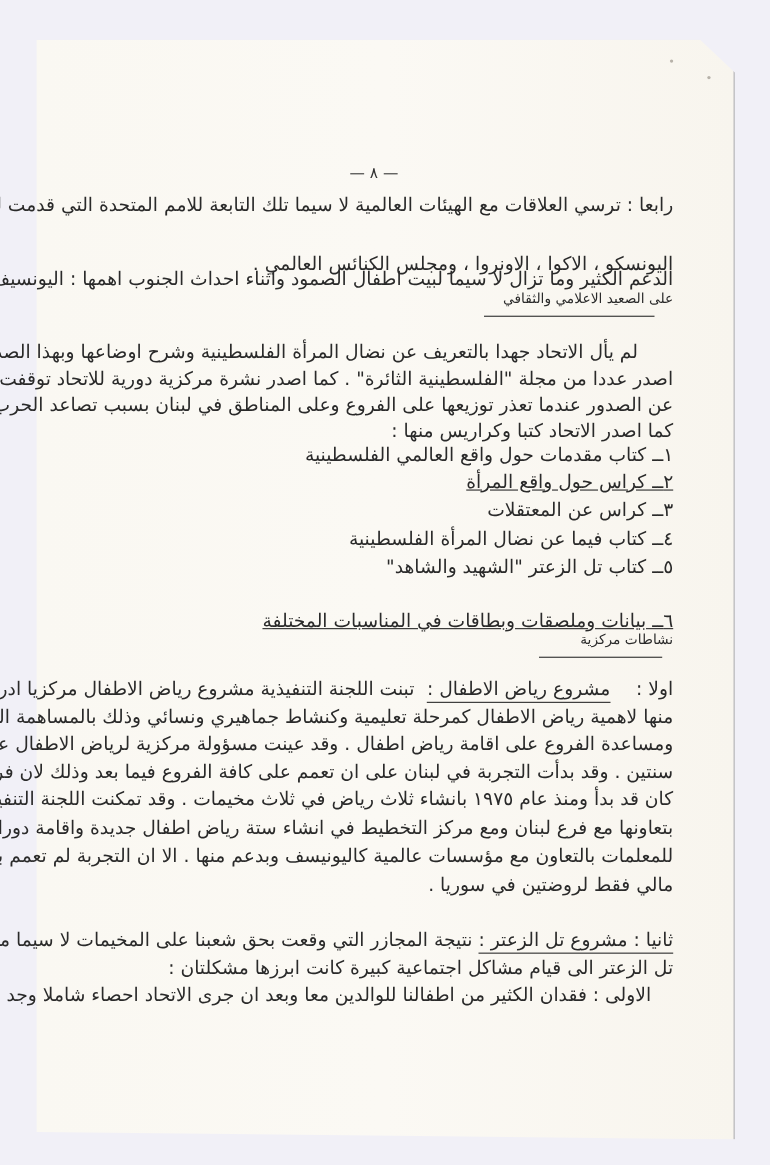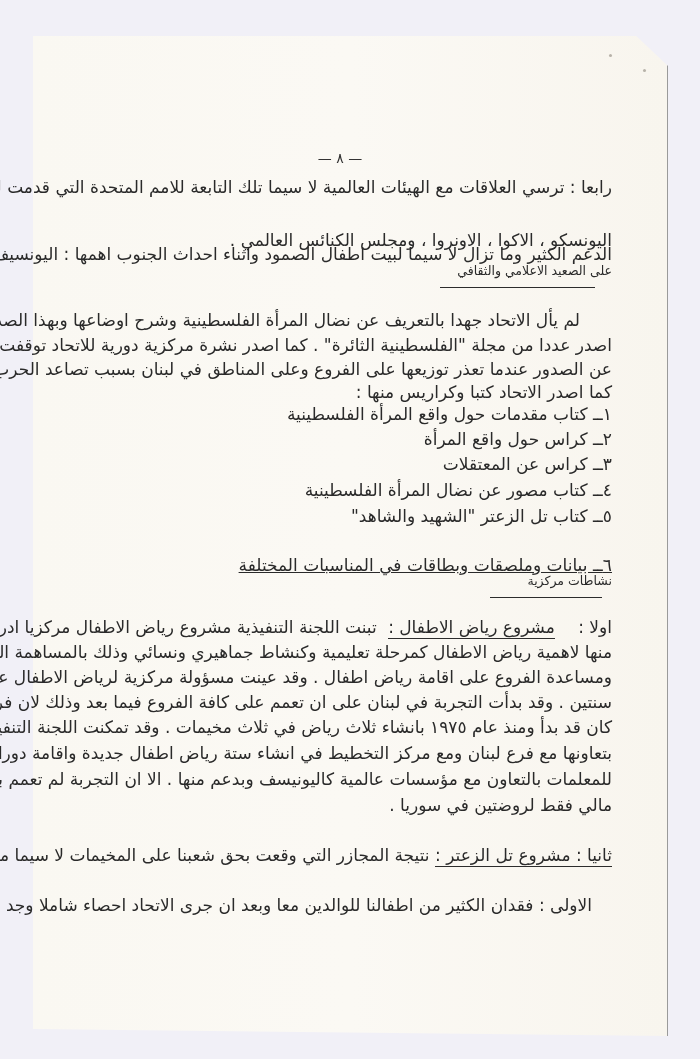--- a/index.html
+++ b/index.html
@@ -95,24 +95,24 @@
   <div class="line" style="top:231px;">اليونسكو ، الاكوا ، الاونروا ، ومجلس الكنائس العالمي .</div>
 
   <div class="heading" style="right:88px; top:262px;text-align:center;">على الصعيد الاعلامي والثقافي</div>
   <div class="rule" style="left:440px; width:155px; top:287px;"></div>
 
   <div class="line" style="top:311px; right:120px;">لم يأل الاتحاد جهدا بالتعريف عن نضال المرأة الفلسطينية وشرح اوضاعها وبهذا الصدد</div>
   <div class="line justify" style="top:336px; right:88px;">اصدر عددا من مجلة "الفلسطينية الثائرة" . كما اصدر نشرة مركزية دورية للاتحاد توقفت</div>
   <div class="line" style="top:360px;">عن الصدور عندما تعذر توزيعها على الفروع وعلى المناطق في لبنان بسبب تصاعد الحرب .</div>
   <div class="line" style="top:383px;">كما اصدر الاتحاد كتبا وكراريس منها :</div>
 
-  <div class="line" style="top:405px;">١ــ كتاب مقدمات حول واقع المرأة الفلسطينية</div>
-  <div class="line" style="top:430px;">٢ــ كراس حول واقع المرأة</div>
+  <div class="line" style="top:405px;">١ــ كتاب مقدمات حول واقع العالمي الفلسطينية</div>
+  <div class="line" style="top:430px;text-decoration:underline;">٢ــ كراس حول واقع المرأة</div>
   <div class="line" style="top:455px;">٣ــ كراس عن المعتقلات</div>
-  <div class="line" style="top:481px;">٤ــ كتاب مصور عن نضال المرأة الفلسطينية</div>
+  <div class="line" style="top:481px;">٤ــ كتاب فيما عن نضال المرأة الفلسطينية</div>
   <div class="line" style="top:507px;">٥ــ كتاب تل الزعتر "الشهيد والشاهد"</div>
   <div class="line" style="top:556px;text-decoration:underline;">٦ــ بيانات وملصقات وبطاقات في المناسبات المختلفة</div>
 
   <div class="heading" style="right:88px; top:572px;">نشاطات مركزية</div>
   <div class="rule" style="left:490px; width:112px; top:597px;"></div>
 
   <div class="line" style="top:618px; right:88px; left:96px;">
     <span>اولا :</span>
     <span class="u" style="margin-right:18px;">مشروع رياض الاطفال :</span>
     <span style="margin-right:6px;">تبنت اللجنة التنفيذية مشروع رياض الاطفال مركزيا ادراكا</span>
@@ -122,15 +122,16 @@
   <div class="line justify" style="top:693px;">سنتين . وقد بدأت التجربة في لبنان على ان تعمم على كافة الفروع فيما بعد وذلك لان فرع لبنان</div>
   <div class="line justify" style="top:718px;">كان قد بدأ ومنذ عام ١٩٧٥ بانشاء ثلاث رياض في ثلاث مخيمات . وقد تمكنت اللجنة التنفيذية</div>
   <div class="line justify" style="top:744px;">بتعاونها مع فرع لبنان ومع مركز التخطيط في انشاء ستة رياض اطفال جديدة واقامة دورات تدريبية</div>
   <div class="line justify" style="top:770px;margin-left:32px;">للمعلمات بالتعاون مع مؤسسات عالمية كاليونيسف وبدعم منها . الا ان التجربة لم تعمم بل تم دعم</div>
   <div class="line" style="top:796px;">مالي فقط لروضتين في سوريا .</div>
 
   <div class="line" style="top:846px; right:88px; left:96px;">
     <span class="u"><span>ثانيا :</span> <span>مشروع تل الزعتر :</span></span>
     <span style="margin-right:0;">نتيجة المجازر التي وقعت بحق شعبنا على المخيمات لا سيما مخيم</span>
   </div>
+  <div class="line" style="top:871px;">تل الزعتر الى قيام مشاكل اجتماعية كبيرة كانت ابرزها مشكلتان :</div>
   <div class="line" style="top:896px; right:108px;">الاولى : فقدان الكثير من اطفالنا للوالدين معا وبعد ان جرى الاتحاد احصاء شاملا وجد</div>
 
 </div>
 
 </body></html>

